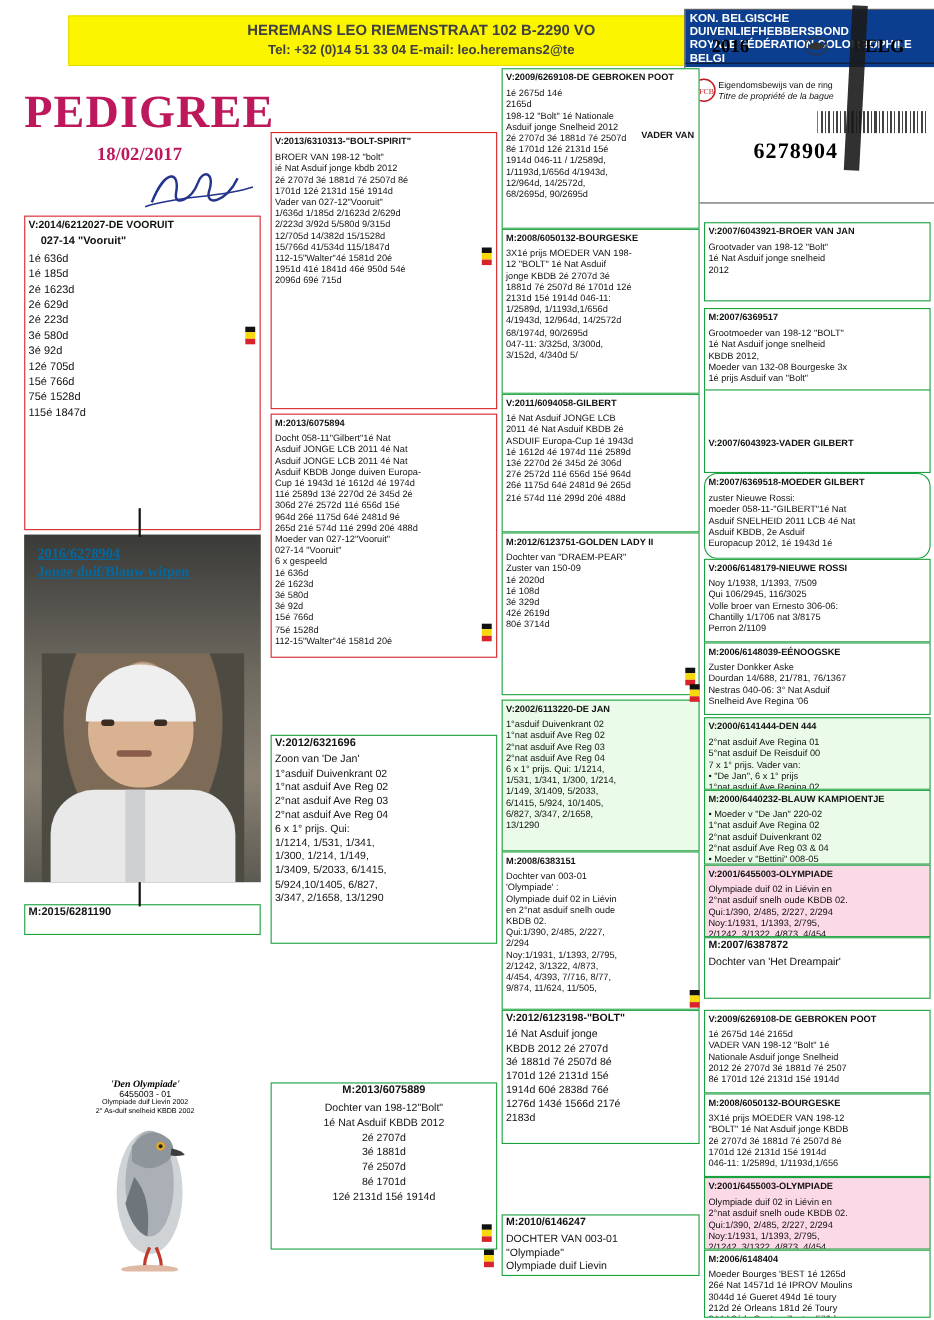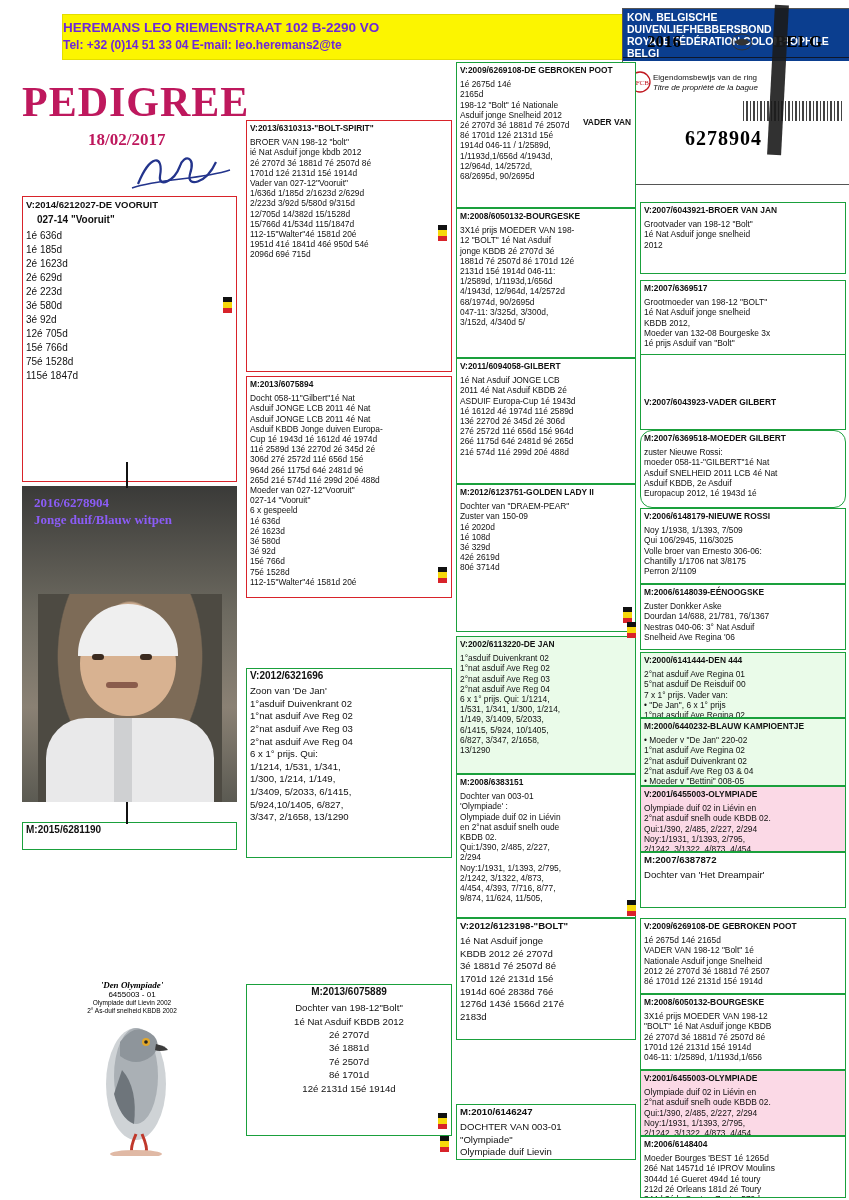--- a/index.html
+++ b/index.html
@@ -12,26 +12,26 @@
   .pink-fill{background:#fbd9e6;border:1.5px solid #1aa03c;}
   .t{font-size:8.4px;line-height:10.2px;color:#111;}
   .pad{padding:2px 3px;}
   .flag{position:absolute;width:9px;height:16px;}
   .flag i{display:block;height:33.33%;}
   .flag .b{background:#111;}
   .flag .y{background:#f6d80b;}
   .flag .r{background:#d8232a;}
   .title{color:#be185d;font-family:"Liberation Serif",serif;font-weight:bold;}
   .banner{position:absolute;background:#fcf500;border:1px solid #e3dd00;}
-  .banner .line{color:#6d28d9;font-weight:bold;font-family:"Liberation Sans",sans-serif;}
+  .banner .line{color:#404040;font-weight:bold;font-family:"Liberation Sans",sans-serif;text-align:center;}
   .cert{position:absolute;background:#fff;border:1px solid #555;}
   .certtop{background:#0b3e8f;color:#fff;font-weight:bold;font-size:10.5px;line-height:12px;padding:2px 4px;}
   .certmid{font-family:"Liberation Serif",serif;}
   .photo{position:absolute;overflow:hidden;background:#6d6a60;}
-  .ptitle{position:absolute;color:#8b5cf6;font-family:"Liberation Serif",serif;font-weight:bold;font-size:13px;line-height:17px;}
+  .ptitle{position:absolute;color:#0369a1;font-family:"Liberation Serif",serif;font-weight:bold;font-size:13px;line-height:17px;text-decoration:underline;}
   .sig{position:absolute;color:#23348c;font-family:"Liberation Serif",serif;}
   .conn{position:absolute;background:#111;}
   .olymp{position:absolute;text-align:center;}
   .olymp .n{font-family:"Liberation Serif",serif;font-weight:bold;font-style:italic;font-size:9px;}
   .olymp .r{font-size:8px;}
   .olymp .s{font-size:6.5px;line-height:8px;}
 </style>
 </head>
 <body>
 

